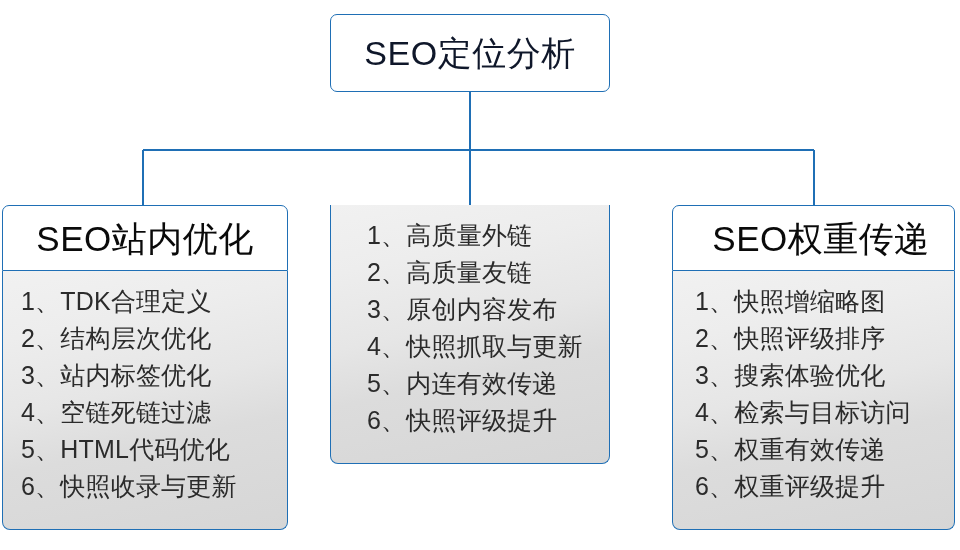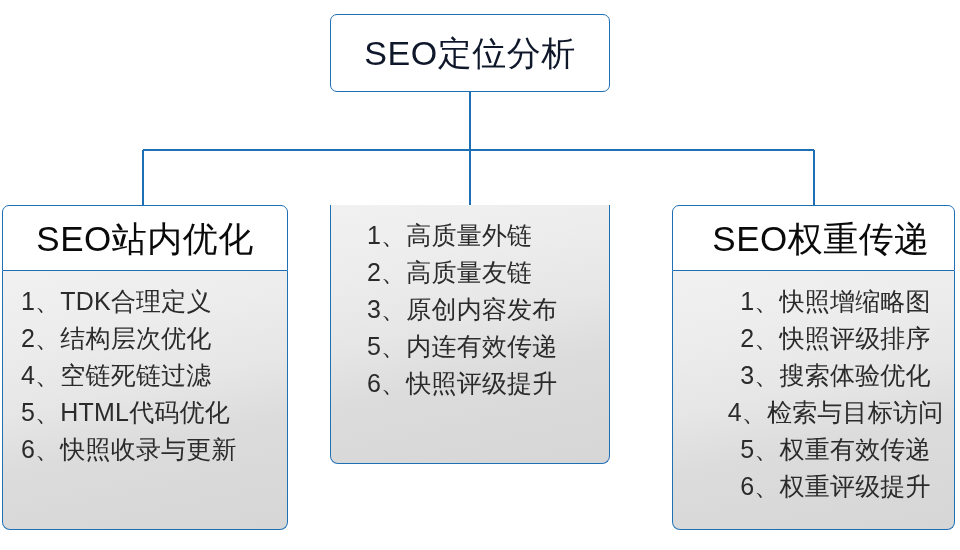--- a/index.html
+++ b/index.html
@@ -141,44 +141,46 @@
   </div>
 
   <div class="column col-0">
     <div class="col-header" style="border-color: rgb(31, 111, 181);">
       <span class="col-header-text">SEO站内优化</span>
     </div>
     <div class="col-body" style="border-top: none; border-right-color: rgb(31, 111, 181); border-bottom-color: rgb(31, 111, 181); border-left-color: rgb(31, 111, 181);">
       <ul class="item-list">
         <li class="list-item">1、TDK合理定义</li>
         <li class="list-item">2、结构层次优化</li>
+        <li class="list-item">3、站内标签优化</li>
         <li class="list-item">4、空链死链过滤</li>
         <li class="list-item">5、HTML代码优化</li>
         <li class="list-item">6、快照收录与更新</li>
       </ul>
     </div>
   </div>
 
   <div class="column col-1">
     <div class="col-body" style="border-top: none; border-right-color: rgb(31, 111, 181); border-bottom-color: rgb(31, 111, 181); border-left-color: rgb(31, 111, 181);">
       <ul class="item-list">
         <li class="list-item">1、高质量外链</li>
         <li class="list-item">2、高质量友链</li>
         <li class="list-item">3、原创内容发布</li>
+        <li class="list-item">4、快照抓取与更新</li>
         <li class="list-item">5、内连有效传递</li>
         <li class="list-item">6、快照评级提升</li>
       </ul>
     </div>
   </div>
 
   <div class="column col-2">
     <div class="col-header" style="border-color: rgb(31, 111, 181); padding-left: 15px;">
       <span class="col-header-text">SEO权重传递</span>
     </div>
-    <div class="col-body" style="border-top: none; border-right-color: rgb(31, 111, 181); border-bottom-color: rgb(31, 111, 181); border-left-color: rgb(31, 111, 181); text-align: center;">
+    <div class="col-body" style="border-top: none; border-right-color: rgb(31, 111, 181); border-bottom-color: rgb(31, 111, 181); border-left-color: rgb(31, 111, 181);">
       <ul class="item-list">
         <li class="list-item">1、快照增缩略图</li>
         <li class="list-item">2、快照评级排序</li>
         <li class="list-item">3、搜索体验优化</li>
         <li class="list-item">4、检索与目标访问</li>
         <li class="list-item">5、权重有效传递</li>
         <li class="list-item">6、权重评级提升</li>
       </ul>
     </div>
   </div>

